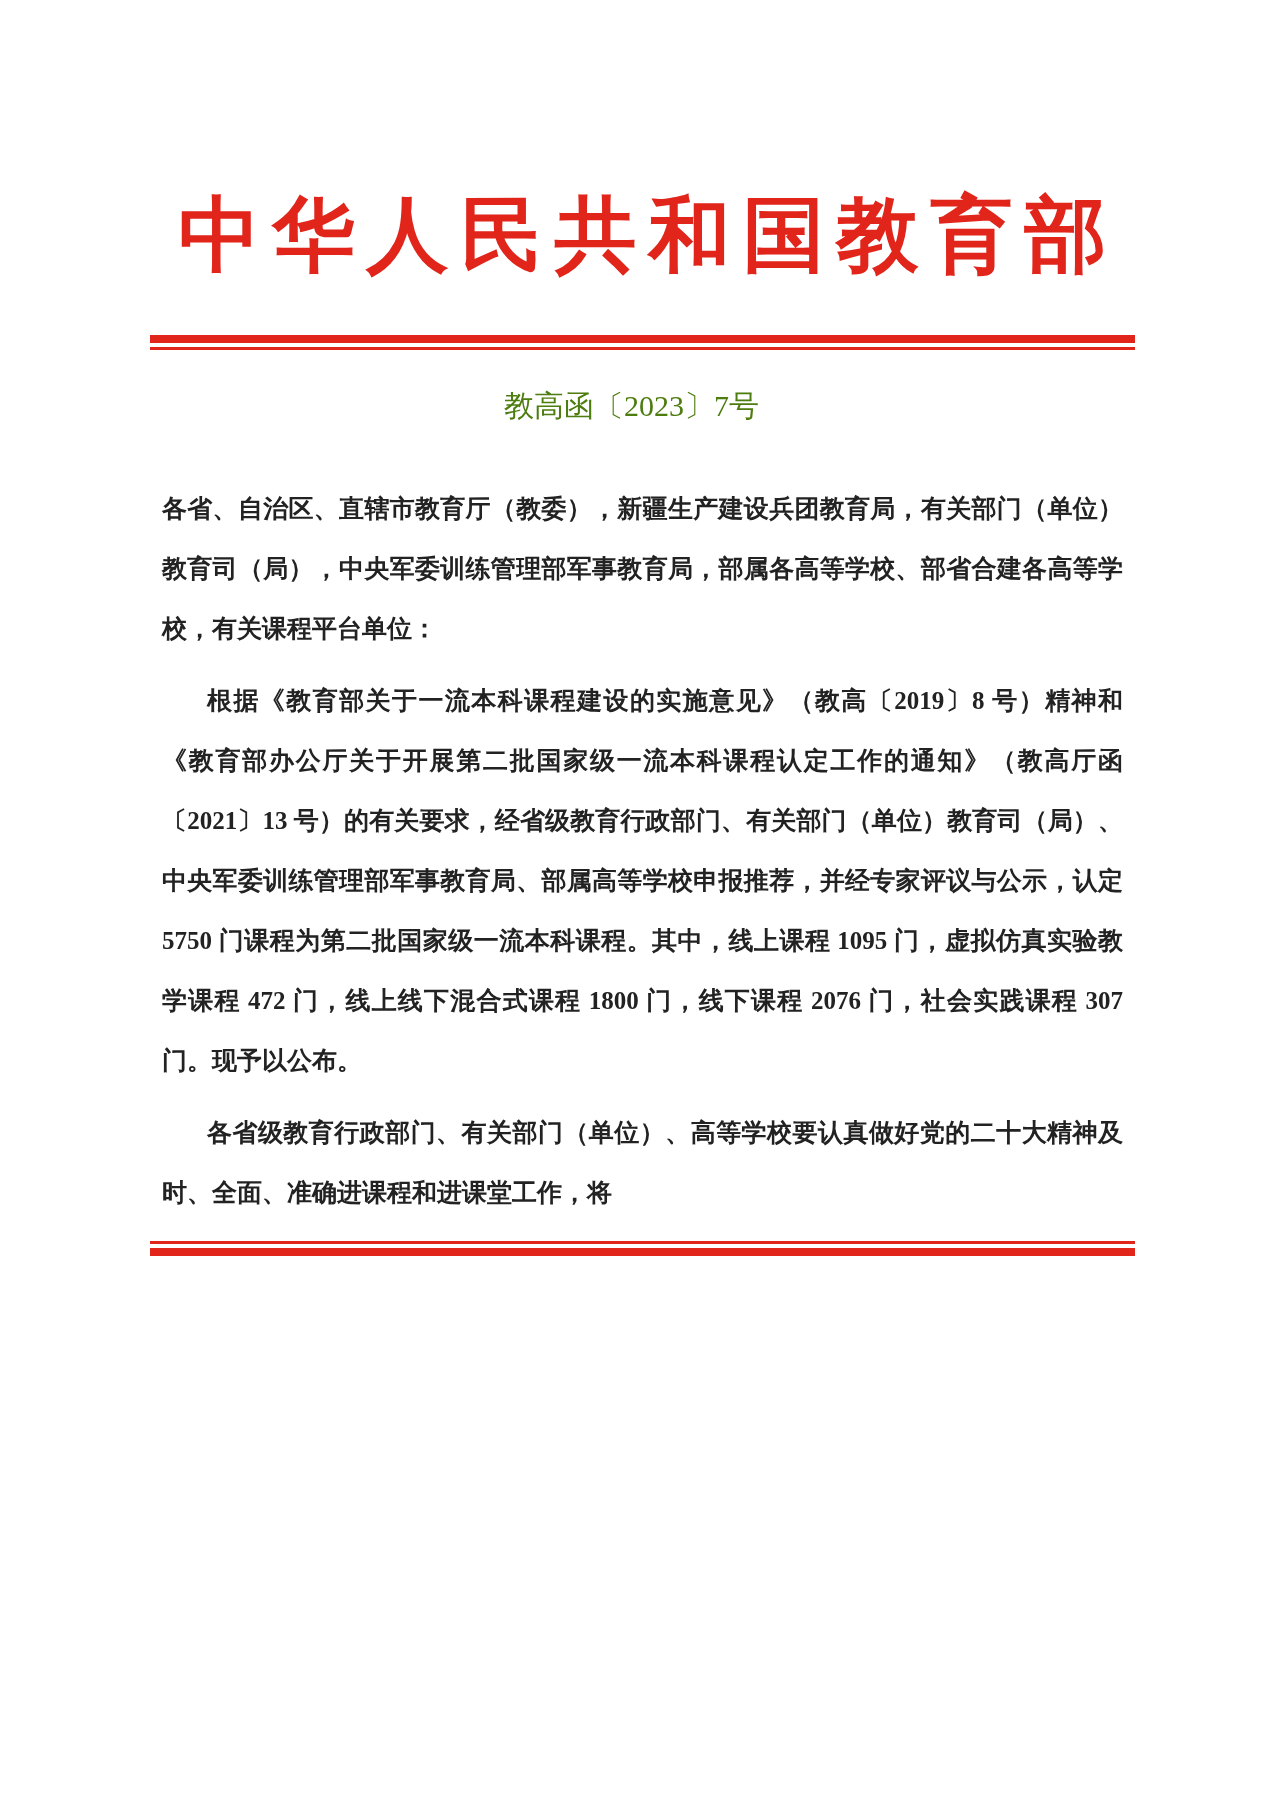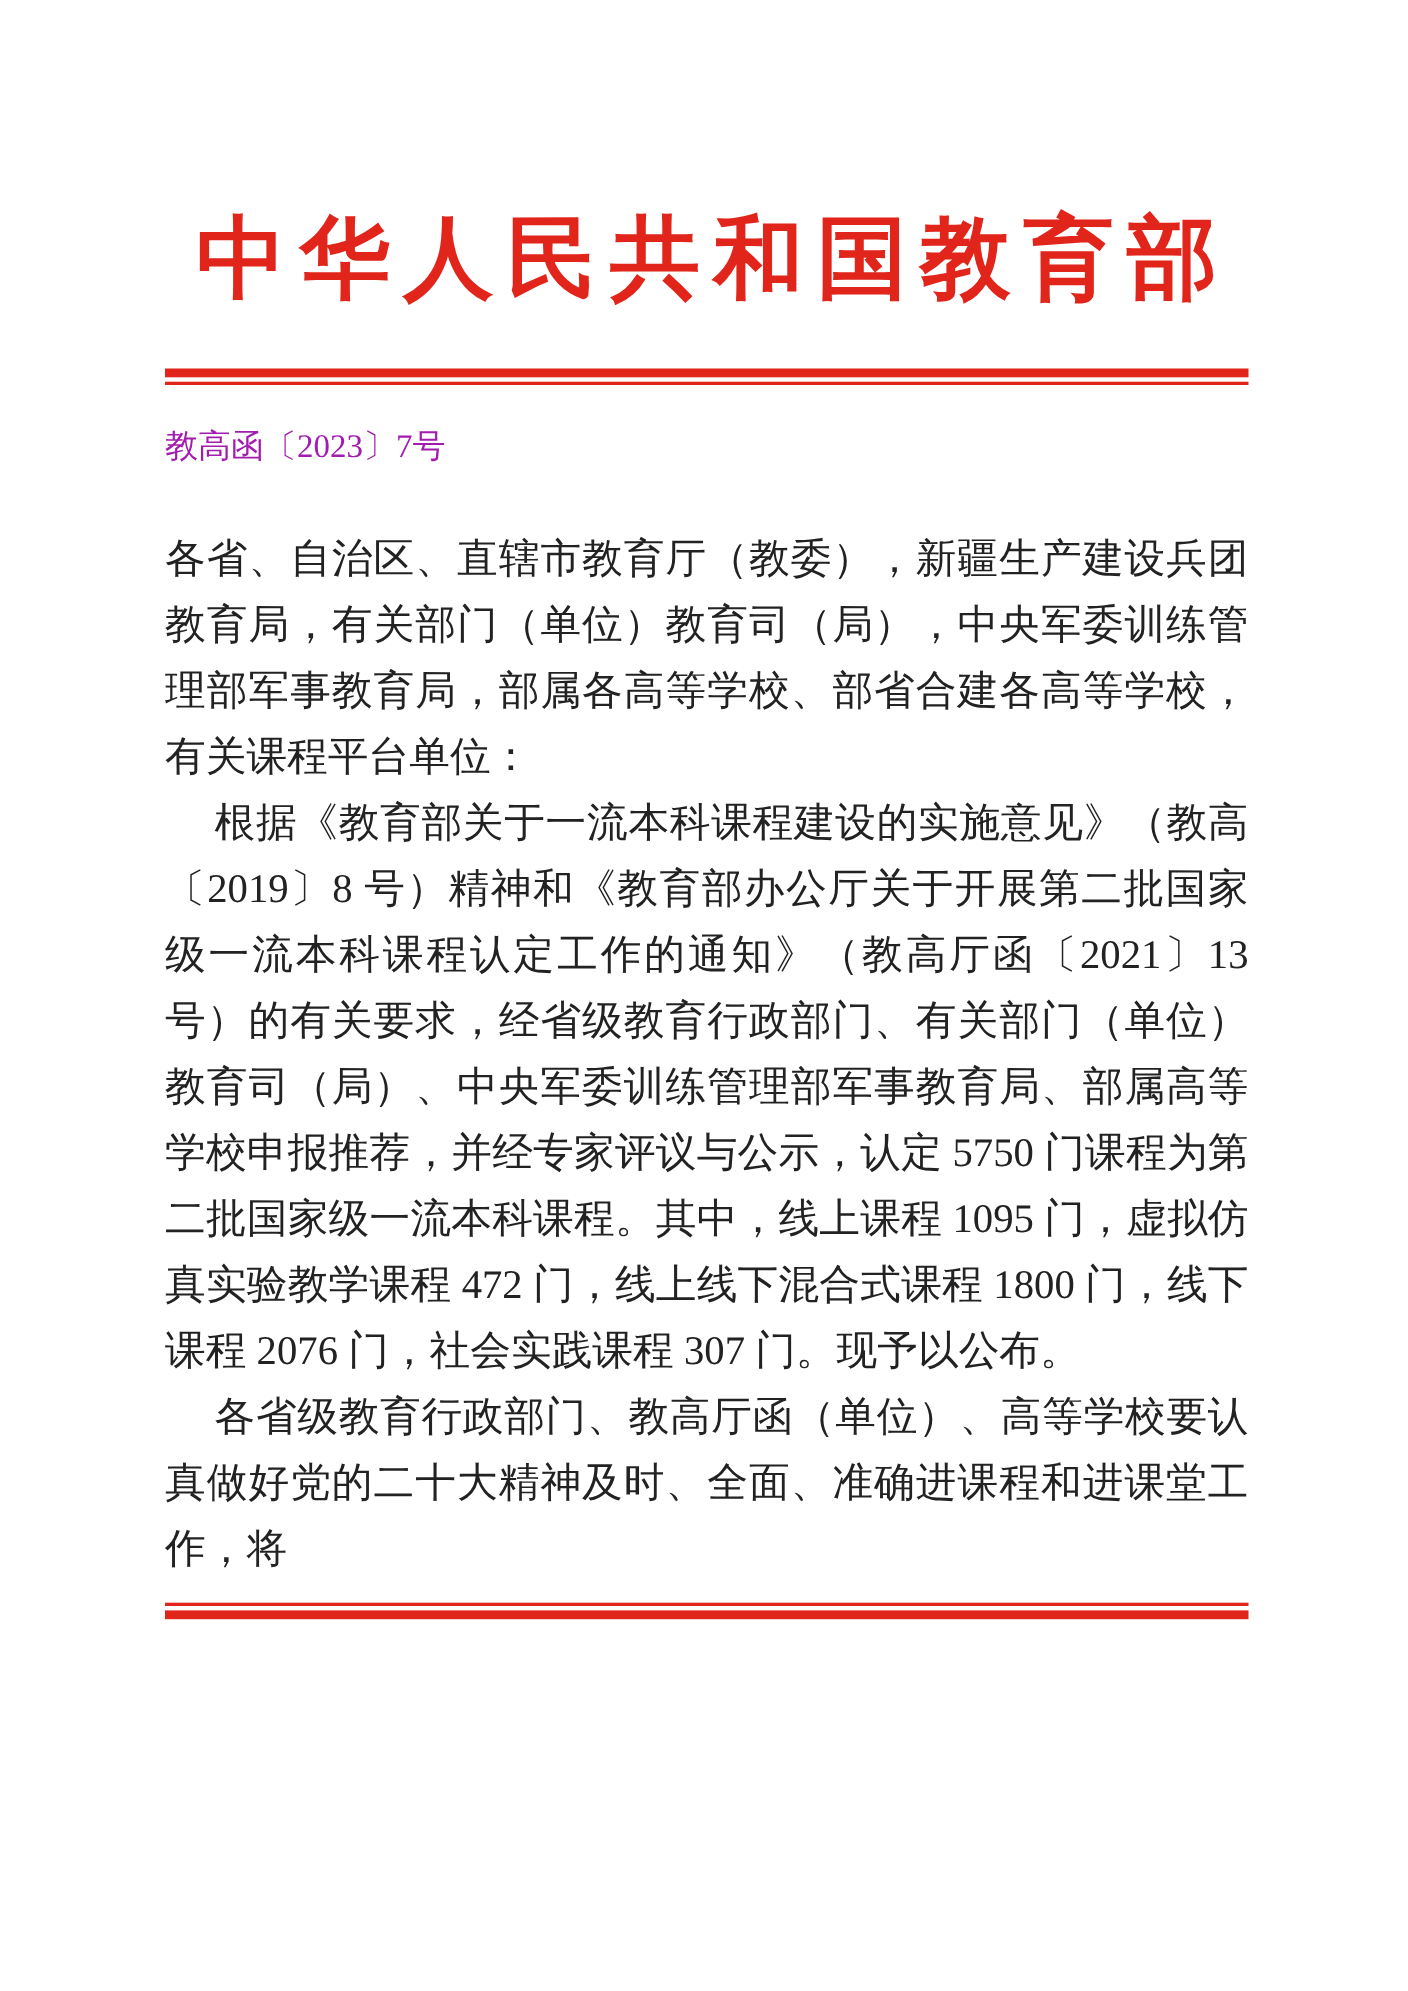--- a/index.html
+++ b/index.html
@@ -34,39 +34,40 @@
   }
   .rule-top { margin-top: 56px; }
   .rule-bottom { margin-top: 18px; }
   .rule-thick { height: 8px; background: var(--accent_red, #e1251b); }
   .rule-thin { height: 3px; background: var(--accent_red, #e1251b); }
   .rule-gap { height: 4px; background: transparent; }
   .doc-number {
     margin-top: 38px;
     font-size: 30px;
     line-height: 1.2;
-    text-align: left;
+    text-align: center;
     padding-right: 22px;
-    color: #a21caf;
+    color: #4d7c0f;
   }
   .title {
     margin: 64px 0 0 0;
     font-size: 47px;
     line-height: 72px;
     font-weight: 700;
     text-align: center;
     color: #111111;
   }
   .body-text { margin-top: 55px; }
   .body-text p {
-    margin: 0;
-    font-size: 37px;
+    margin: 12px;
+    font-size: 25px;
     line-height: 60px;
     text-align: justify;
     color: #222222;
+    font-weight: bold;
   }
   .body-text p.indented { text-indent: 45px; }
 </style>
 </head>
 <body>
 
 <div class="page">
   <div class="content">
 
     <h1 class="agency">中华人民共和国教育部</h1>
@@ -76,21 +77,21 @@
       <div class="rule-gap"></div>
       <div class="rule-thin"></div>
     </div>
 
     <div class="doc-number">教高函〔2023〕7号</div>
 
 
     <main class="body-text">
       <p>各省、自治区、直辖市教育厅（教委），新疆生产建设兵团教育局，有关部门（单位）教育司（局），中央军委训练管理部军事教育局，部属各高等学校、部省合建各高等学校，有关课程平台单位：</p>
       <p class="indented">根据《教育部关于一流本科课程建设的实施意见》（教高〔2019〕8 号）精神和《教育部办公厅关于开展第二批国家级一流本科课程认定工作的通知》（教高厅函〔2021〕13 号）的有关要求，经省级教育行政部门、有关部门（单位）教育司（局）、中央军委训练管理部军事教育局、部属高等学校申报推荐，并经专家评议与公示，认定 5750 门课程为第二批国家级一流本科课程。其中，线上课程 1095 门，虚拟仿真实验教学课程 472 门，线上线下混合式课程 1800 门，线下课程 2076 门，社会实践课程 307 门。现予以公布。</p>
-      <p class="indented">各省级教育行政部门、教高厅函（单位）、高等学校要认真做好党的二十大精神及时、全面、准确进课程和进课堂工作，将</p>
+      <p class="indented">各省级教育行政部门、有关部门（单位）、高等学校要认真做好党的二十大精神及时、全面、准确进课程和进课堂工作，将</p>
     </main>
 
     <div class="rule-bottom">
       <div class="rule-thin"></div>
       <div class="rule-gap"></div>
       <div class="rule-thick"></div>
     </div>
 
   </div>
 </div>

